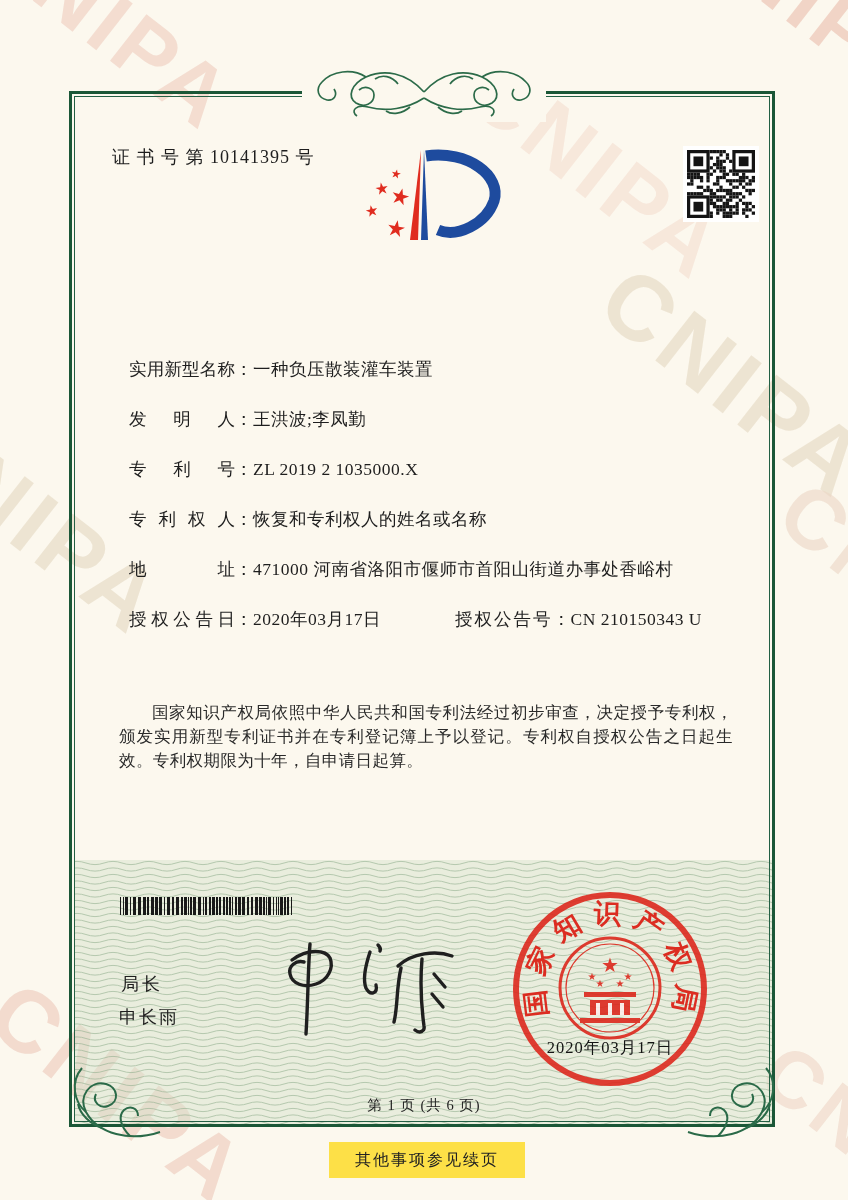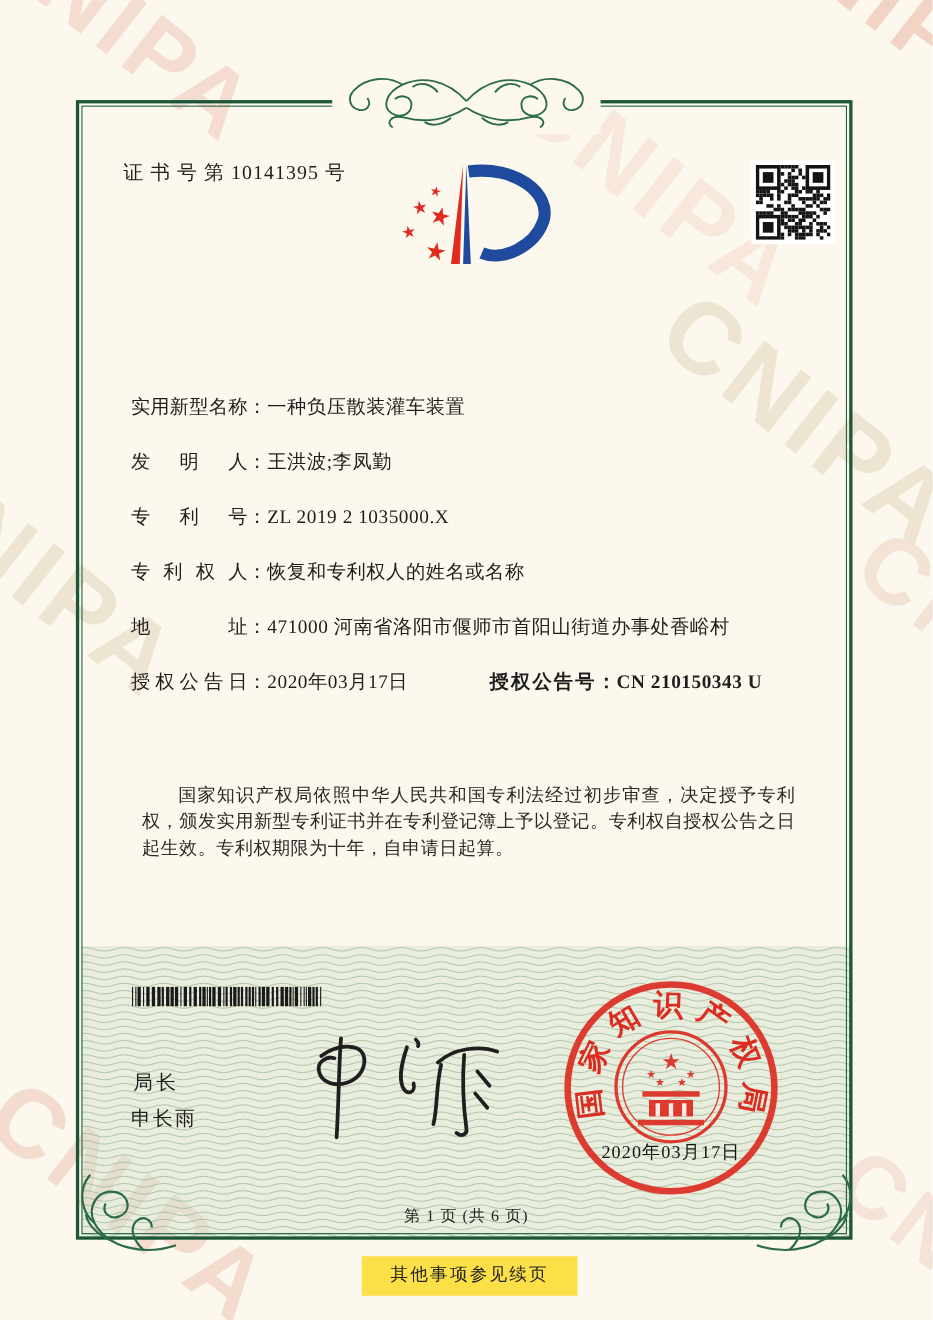--- a/index.html
+++ b/index.html
@@ -30,31 +30,31 @@
   .corner{position:absolute; z-index:4;}
   .corner svg{stroke:#2a6a48; fill:none; stroke-width:2;}
   
   .certno{position:absolute; left:112px; top:145px; font-size:18px; letter-spacing:1px; z-index:5;}
   .logo{position:absolute; left:352px; top:142px; width:152px; height:112px; z-index:5;}
   .qr{position:absolute; left:683px; top:146px; width:76px; height:76px;
     background:#fff; padding:4px; box-sizing:border-box; z-index:5;}
   .title{position:absolute; left:0; right:0; top:250px; text-align:center;
     font-size:41px; font-weight:700; letter-spacing:7px; text-indent:7px; color:#111; z-index:5;}
   
-  .fields{position:absolute; left:119px; top:357px; width:616px; font-size:17.5px; z-index:5;}
+  .fields{position:absolute; left:129px; top:357px; width:616px; font-size:17.5px; z-index:5;}
   .frow{position:relative; height:20px; margin-bottom:30px; white-space:nowrap;}
   .flabel{display:inline-block; width:106px; text-align:justify; text-align-last:justify; vertical-align:top;}
   .fcolon{display:inline-block; width:18px;}
   .fval{letter-spacing:0.5px;}
-  .fpair2{position:absolute; left:326px; top:0;font-weight:bold;}
+  .fpair2{position:absolute; left:326px; top:0;}
   .fpair2 .flabel2{letter-spacing:2px;}
   
   .bodytext{position:absolute; left:119px; top:701px; width:614px; z-index:5;
     font-size:16.5px; line-height:24px; color:#2a2a2a;}
-  .bodytext p{margin:10px; text-indent:2em; text-align:justify; letter-spacing:0.4px;}
+  .bodytext p{margin:0; text-indent:2em; text-align:justify; letter-spacing:0.4px;}
   
   .barcode{position:absolute; left:120px; top:897px; width:220px; height:18px; z-index:5;
     font-size:0; white-space:nowrap; overflow:hidden;}
   .barcode span{display:inline-block; height:100%; background:#191919; vertical-align:top;}
   
   .sig-role{position:absolute; left:121px; top:972px; font-size:18px; letter-spacing:3px; z-index:5;}
   .sig-name{position:absolute; left:119px; top:1005px; font-size:18px; letter-spacing:2px; z-index:5;}
   .sig-script{position:absolute; left:248px; top:938px; width:230px; height:102px; z-index:5;}
   .sig-script svg{stroke:#1f1f1f; fill:none; stroke-width:3.4; stroke-linecap:round;}
   

